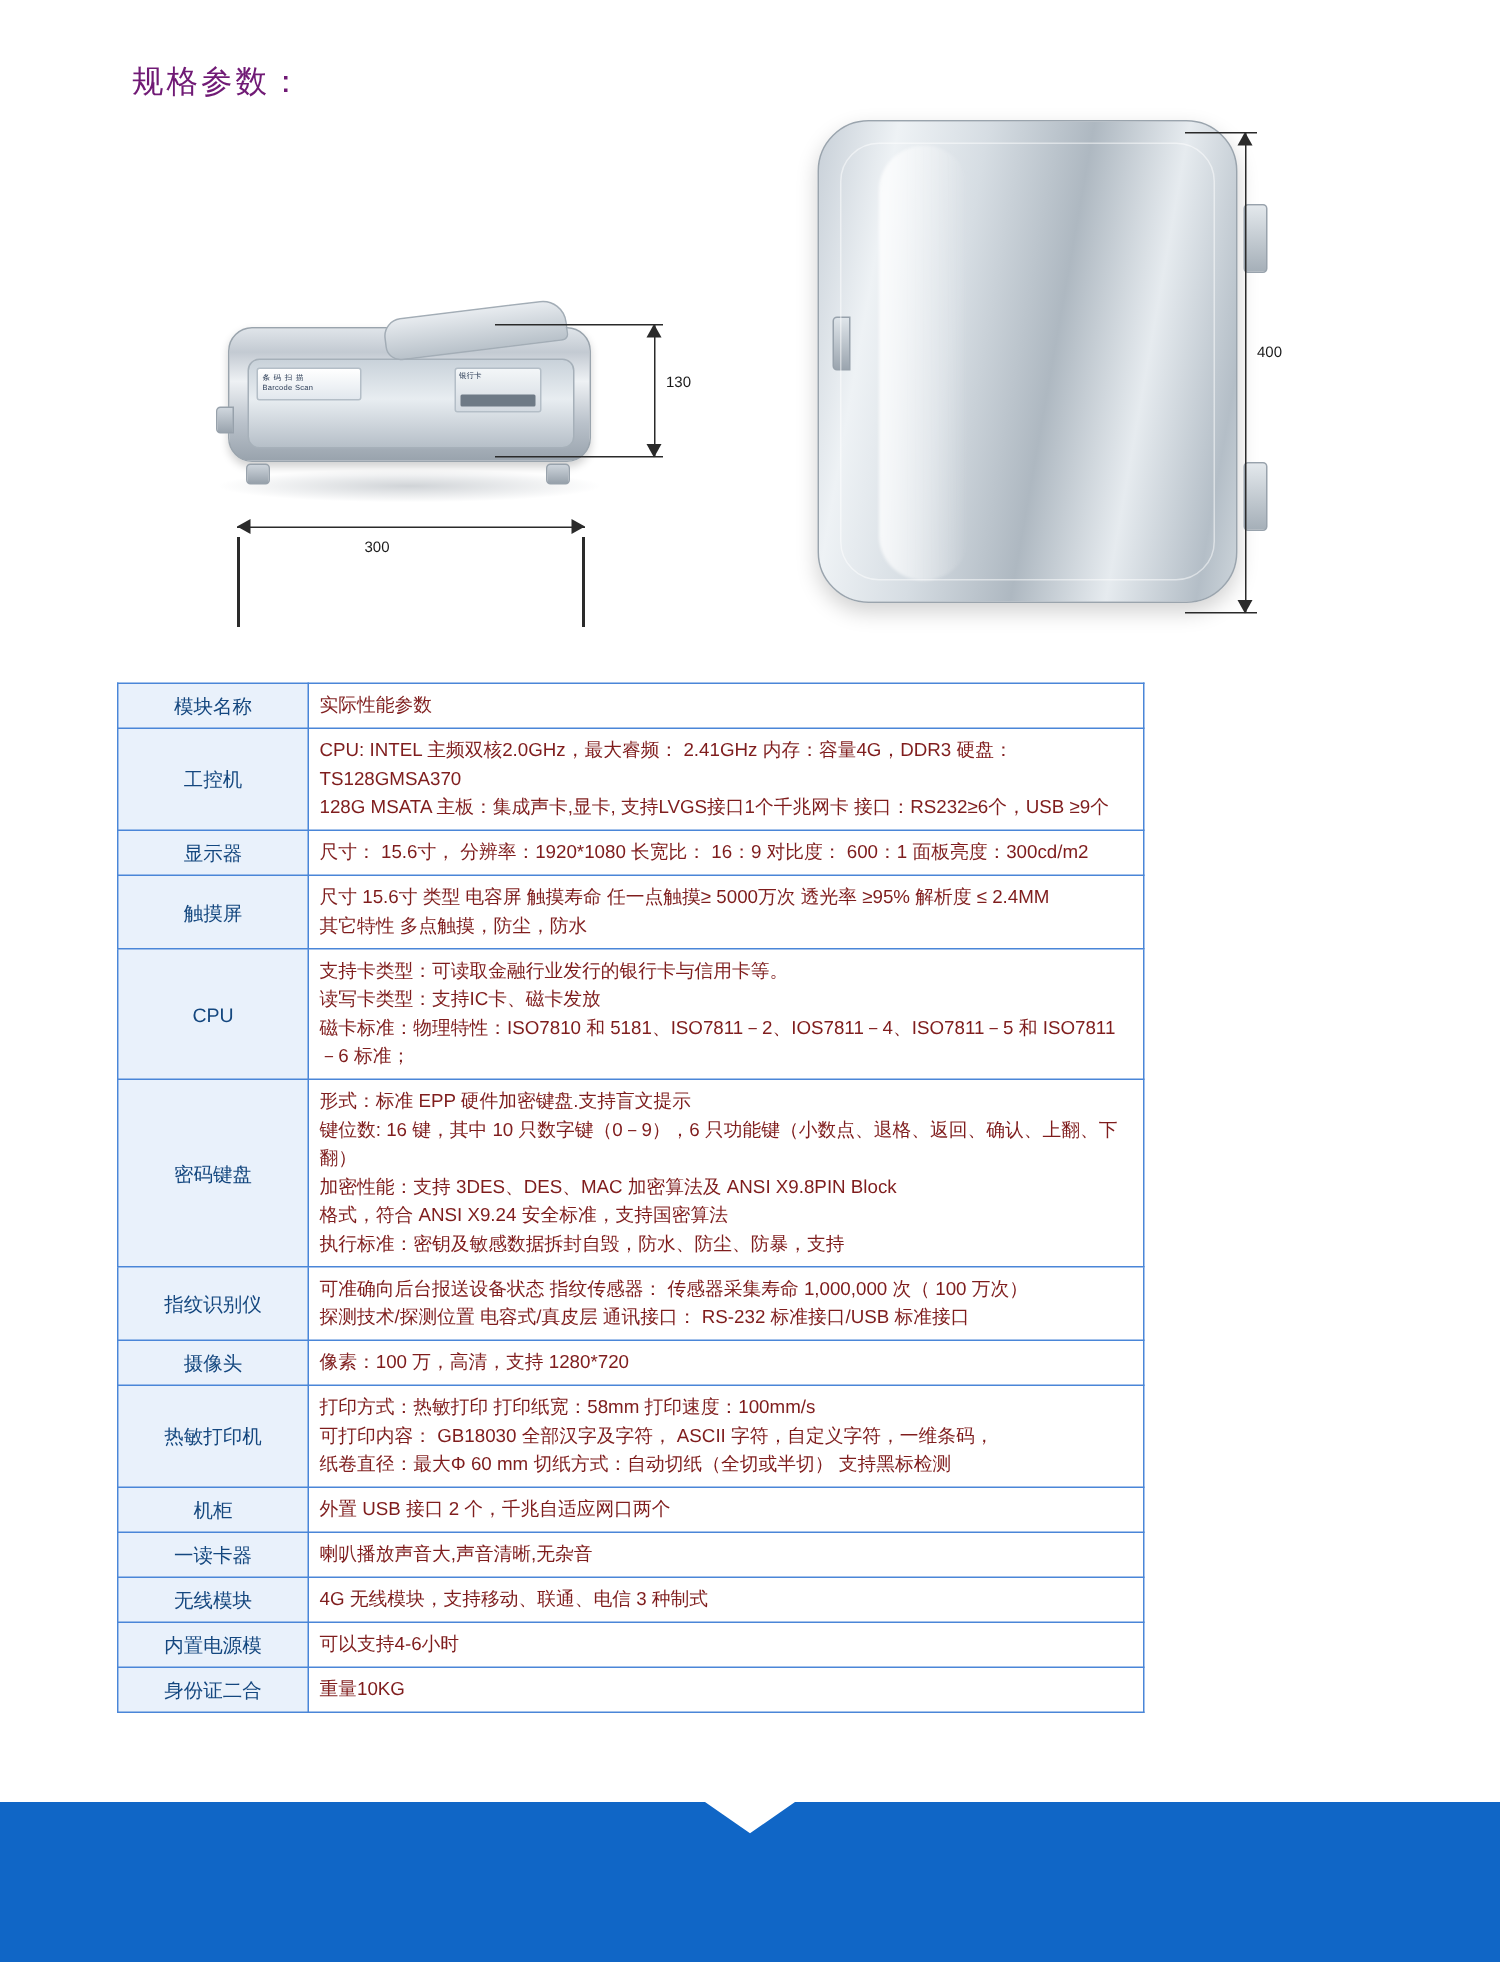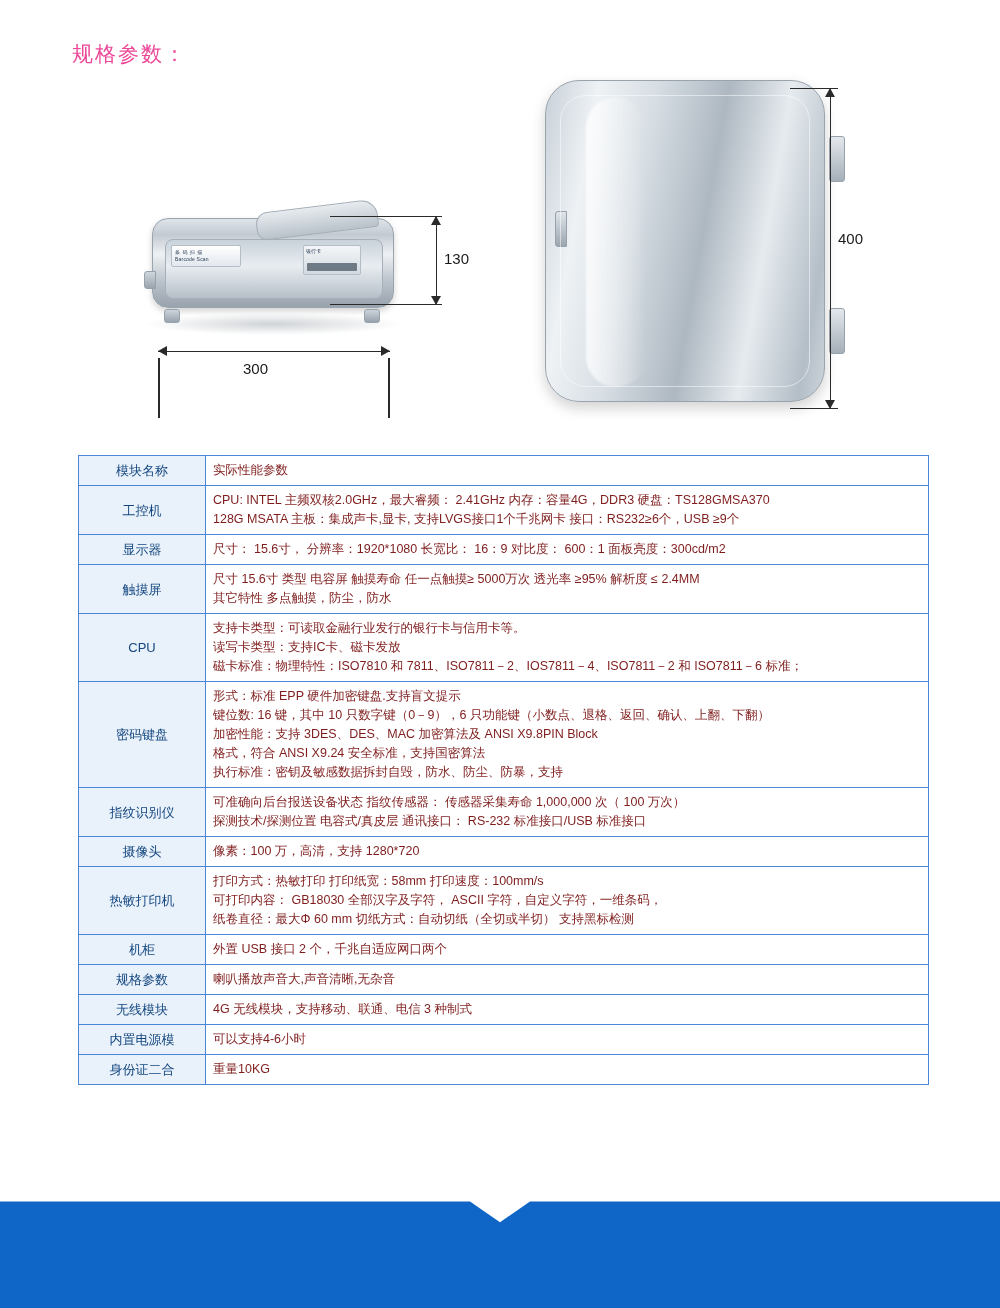--- a/index.html
+++ b/index.html
@@ -11,24 +11,24 @@
     height: 1308px;
     background: #ffffff;
     font-family: "Liberation Sans", sans-serif;
     position: relative;
     overflow: hidden;
   }
 
   
   .page-title {
     position: absolute;
-    left: 72px;
+    left: 88px;
     top: 40px;
     font-size: 21px;
-    color: #ec4899;
+    color: #701a75;
     letter-spacing: 2px;
     font-weight: normal;
   }
 
   
   .illustration {
     position: absolute;
     left: 0;
     top: 60px;
     width: 1000px;
@@ -178,35 +178,35 @@
     width: 10px; height: 34px;
     background: linear-gradient(180deg,#dfe5ea,#9ba5af);
     border: 1px solid #98a2ac;
     border-radius: 3px 0 0 3px;
   }
 
   
   .dim-line { position: absolute; background: #2a2a2a; }
   .dim-label {
     position: absolute;
-    font-size: 15px;
+    font-size: 10px;
     color: #1a1a1a;
     font-family: "Liberation Sans", sans-serif;
   }
   .arrow {
     position: absolute;
     width: 0; height: 0;
   }
 
   
   .spec-table {
     position: absolute;
     left: 78px;
     top: 455px;
-    width: 851px;
+    width: 685px;
     border-collapse: collapse;
     table-layout: fixed;
   }
   .spec-table td {
     border: 1px solid #4a86d8;
     vertical-align: middle;
     font-size: 12.5px;
     color: #7f1d1d;
     padding: 5px 7px;
     line-height: 19px;
@@ -309,21 +309,21 @@
     </tr>
     <tr>
       <td class="cat">触摸屏</td>
       <td class="val">尺寸 15.6寸    类型 电容屏  触摸寿命 任一点触摸≥ 5000万次      透光率 ≥95% 解析度 ≤ 2.4MM
 其它特性 多点触摸，防尘，防水</td>
     </tr>
     <tr>
       <td class="cat">CPU</td>
       <td class="val">支持卡类型：可读取金融行业发行的银行卡与信用卡等。
 读写卡类型：支持IC卡、磁卡发放
-磁卡标准：物理特性：ISO7810 和 7811、ISO7811－2、IOS7811－4、ISO7811－2 和 ISO7811－6 标准；</td>
+磁卡标准：物理特性：ISO7810 和 5181、ISO7811－2、IOS7811－4、ISO7811－5 和 ISO7811－6 标准；</td>
     </tr>
     <tr>
       <td class="cat">密码键盘</td>
       <td class="val">形式：标准 EPP 硬件加密键盘.支持盲文提示
 键位数: 16 键，其中 10 只数字键（0－9），6 只功能键（小数点、退格、返回、确认、上翻、下翻）
 加密性能：支持 3DES、DES、MAC 加密算法及 ANSI X9.8PIN Block
 格式，符合 ANSI X9.24 安全标准，支持国密算法
 执行标准：密钥及敏感数据拆封自毁，防水、防尘、防暴，支持</td>
     </tr>
     <tr>
@@ -339,21 +339,21 @@
       <td class="cat">热敏打印机</td>
       <td class="val">打印方式：热敏打印     打印纸宽：58mm       打印速度：100mm/s
 可打印内容： GB18030 全部汉字及字符， ASCII 字符，自定义字符，一维条码，
 纸卷直径：最大Φ 60 mm   切纸方式：自动切纸（全切或半切）     支持黑标检测</td>
     </tr>
     <tr>
       <td class="cat">机柜</td>
       <td class="val">外置 USB 接口 2 个，千兆自适应网口两个</td>
     </tr>
     <tr>
-      <td class="cat">规格参数</td>
+      <td class="cat">一读卡器</td>
       <td class="val">喇叭播放声音大,声音清晰,无杂音</td>
     </tr>
     <tr>
       <td class="cat">无线模块</td>
       <td class="val">4G 无线模块，支持移动、联通、电信 3 种制式</td>
     </tr>
     <tr>
       <td class="cat">内置电源模</td>
       <td class="val">可以支持4-6小时</td>
     </tr>

